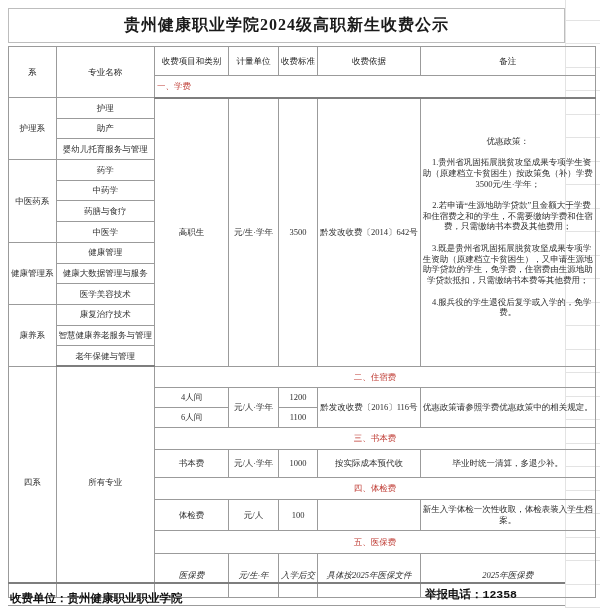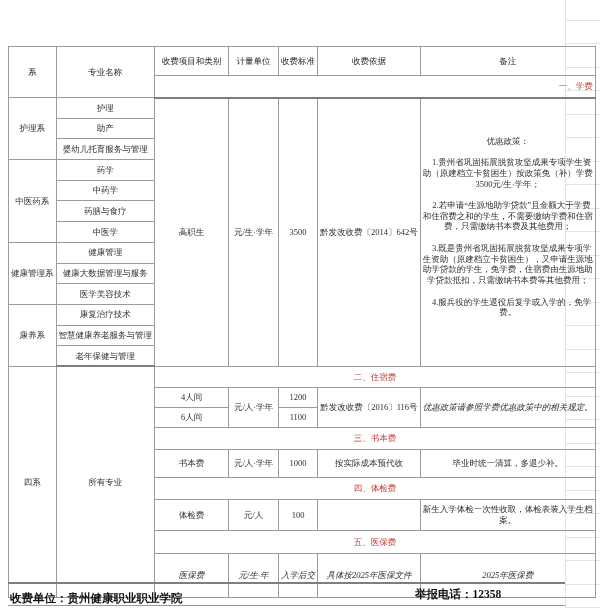--- a/index.html
+++ b/index.html
@@ -44,54 +44,55 @@
   tr.major-row{height:20.7px;}
   td.dept{font-size:8px;white-space:nowrap;}
   td.major{white-space:nowrap;margin-left:24px;}
   td.nowrap{white-space:nowrap;}
   td.basis{font-size:8px;white-space:nowrap;}
   td.band{
     color:var(--accent,#bf3b33);font-weight:bold;font-size:9.5px;
     text-align:left;padding-left:6px;white-space:nowrap;
   }
   tr.band-tuition{height:22px;}
-  tr.band-tuition td{text-align:right;border-bottom:2px solid #7e7e7e;}
+  tr.band-tuition td{text-align:left;border-bottom:2px solid #7e7e7e;}
   tr.last-major td{border-bottom:2px solid #7e7e7e;}
   td.remark-big{
     vertical-align:top;text-align:left;padding:2px 3px;
     font-size:8.5px;line-height:13px;
   }
   .remark-par{margin:0 0 11px 0;text-indent:0.9em;}
   .remark-head{margin:0 0 11px 0;text-indent:0;}
   td.remark{text-align:left;padding-left:3px;font-size:8.5px;}
-  td.remark-nowrap{text-align:left;padding-left:3px;font-size:8px;white-space:nowrap;font-style:italic;}
+  td.remark-nowrap{text-align:left;padding-left:3px;font-size:8px;white-space:nowrap;}
   tr.band-sub{height:21px;}
   tr.room-row{height:20px;}
   tr.book-row{height:28px;}
   tr.phys-row{height:31px;}
   tr.ins-row{height:44px;font-style:italic;}
   tr.band-books{height:22px;margin-left:24px;}
   tr.band-phys{height:22px;}
   tr.band-ins{height:23px;}
 
   .footer-bar{
     position:absolute;left:8px;top:582px;width:557px;height:21px;
     border-top:2px solid #7e7e7e;border-bottom:1px solid #9b9b9b;
     font-weight:bold;font-size:11.5px;color:#111;
   }
   .footer-bar .unit{position:absolute;left:2px;top:4px;line-height:21px;}
-  .footer-bar .hotline{position:absolute;left:407px;top:0;line-height:21px;}
+  .footer-bar .hotline{position:absolute;left:417px;top:0;line-height:21px;font-family:Liberation Mono, monospace;}
 </style>
 </head>
 <body>
 
 <div class="page">
 
   <div class="margin-grid"></div>
 
+  <div class="title-box">贵州健康职业学院2024级高职新生收费公示</div>
 
   <table class="fee">
     <colgroup>
       <col style="width:38px">
         <col style="width:97px">
         <col style="width:74px">
       <col style="width:50px">
         <col style="width:38px">
         <col style="width:90px">
       <col style="width:168px">

